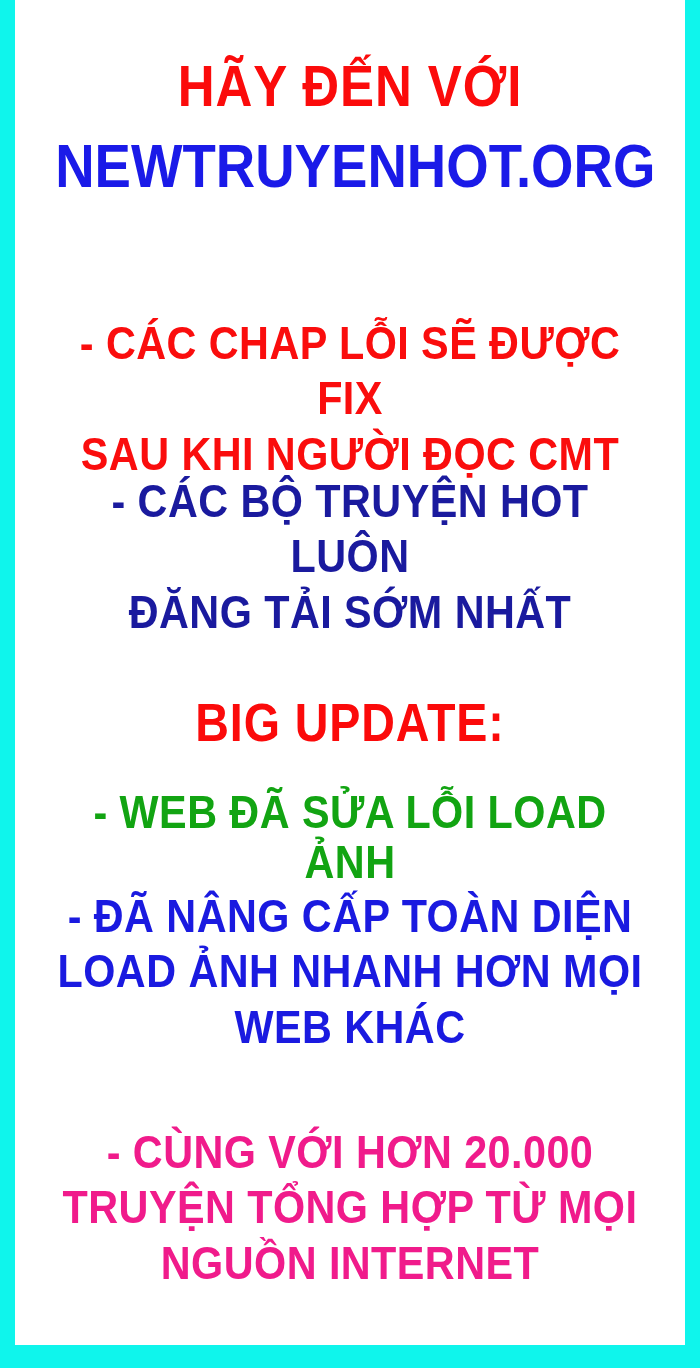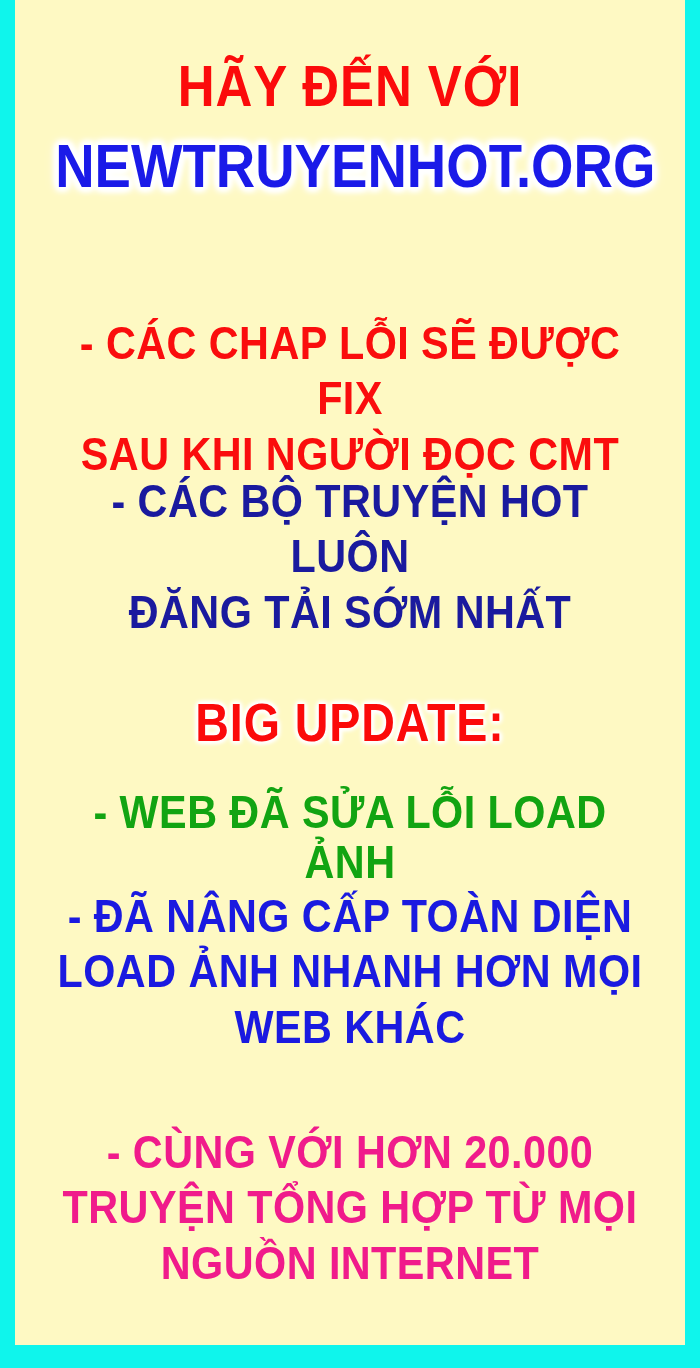--- a/index.html
+++ b/index.html
@@ -22,21 +22,21 @@
     height: 1368px;
     background: #0ff5ec;
     box-sizing: border-box;
   }
   .canvas {
     position: absolute;
     left: 15px;
     top: 0;
     width: 670px;
     height: 1345px;
-    background: #fef9c3;
+    background: #ffffff;
     box-sizing: border-box;
     overflow: hidden;
   }
   .border-left {
     position: absolute;
     left: 0; top: 0;
     width: 15px; height: 1368px;
     background: #0ff5ec;
   }
   .border-right {

